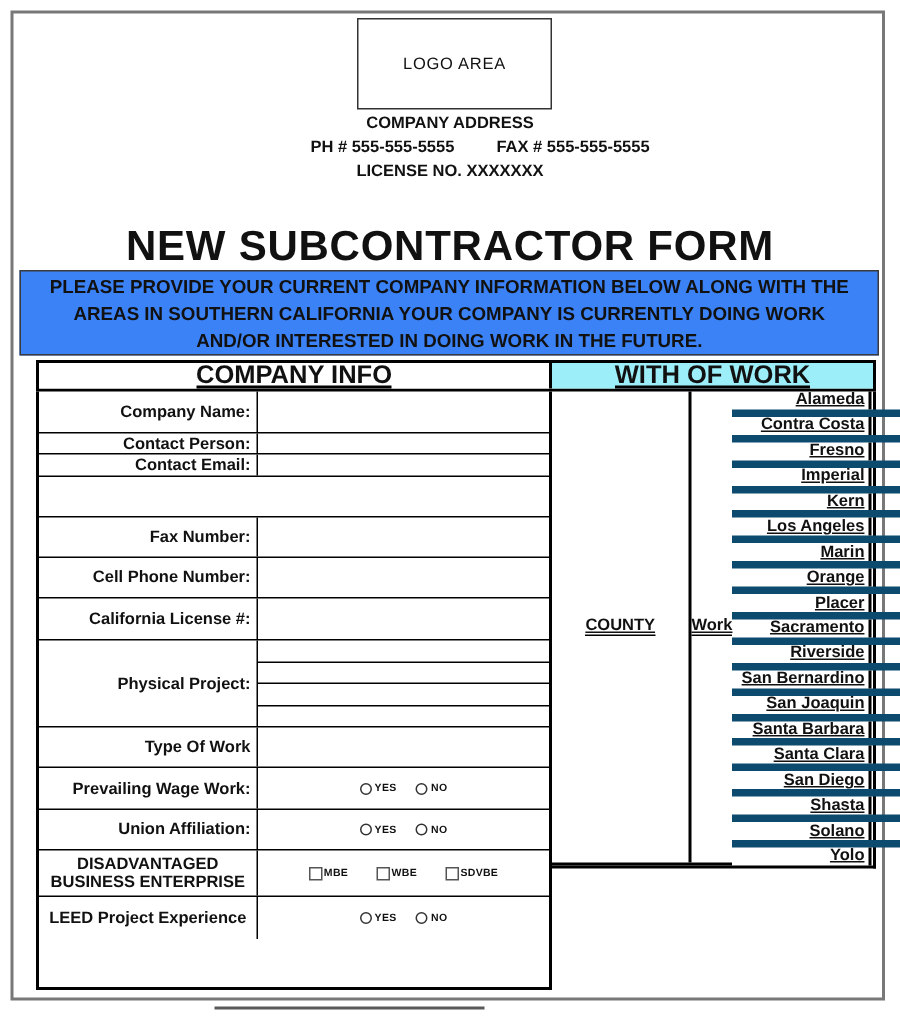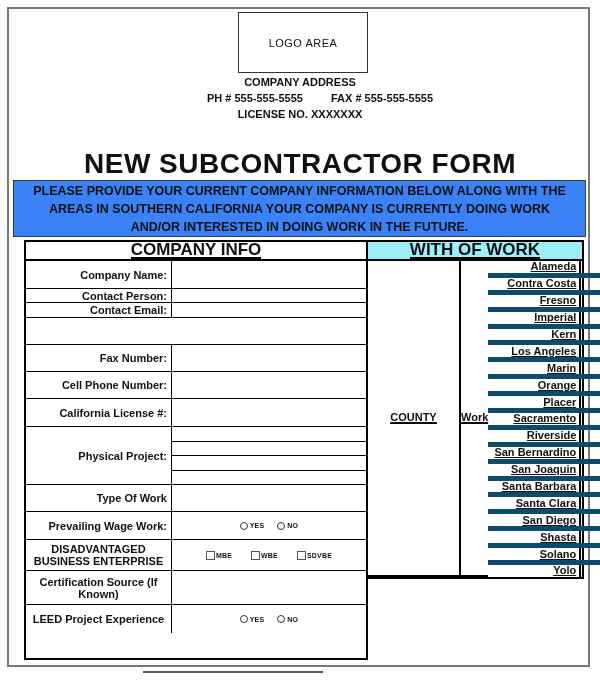--- a/index.html
+++ b/index.html
@@ -163,43 +163,54 @@
             <span class="radio"></span>
             <span class="tiny-label">YES</span>
           </span>
           <span class="radio-group">
             <span class="radio"></span>
             <span class="tiny-label">NO</span>
           </span>
         </span>
       </div>
     </div>
+    <div class="fl-row" style="flex: 0 1 27px;">
+      <div class="fl-label right">Union Affiliation:</div>
+      <div class="fl-value">
+        <span class="yesno">
+          <span class="radio-group">
+            <span class="radio"></span>
+            <span class="tiny-label">YES</span>
+          </span>
+          <span class="radio-group">
+            <span class="radio"></span>
+            <span class="tiny-label">NO</span>
+          </span>
+        </span>
+      </div>
+    </div>
     <div class="fl-row" style="flex: 0 1 31px;">
       <div class="fl-label center">DISADVANTAGED BUSINESS ENTERPRISE</div>
       <div class="fl-value">
         <span class="cbx-row">
           <span class="cbx-group">
             <span class="cbx"></span>
             <span class="tiny-label">MBE</span>
           </span>
           <span class="cbx-group">
             <span class="cbx"></span>
             <span class="tiny-label">WBE</span>
           </span>
           <span class="cbx-group">
             <span class="cbx"></span>
             <span class="tiny-label">SDVBE</span>
           </span>
         </span>
       </div>
     </div>
-    <div class="fl-row" style="flex: 0 1 34px;">
-      <div class="fl-label center">Certification Source (If Known)</div>
-      <div class="fl-value"></div>
-    </div>
     <div class="fl-row" style="flex: 0 1 28px;">
       <div class="fl-label center">LEED Project Experience</div>
       <div class="fl-value">
         <span class="yesno">
           <span class="radio-group">
             <span class="radio"></span>
             <span class="tiny-label">YES</span>
           </span>
           <span class="radio-group">
             <span class="radio"></span>

